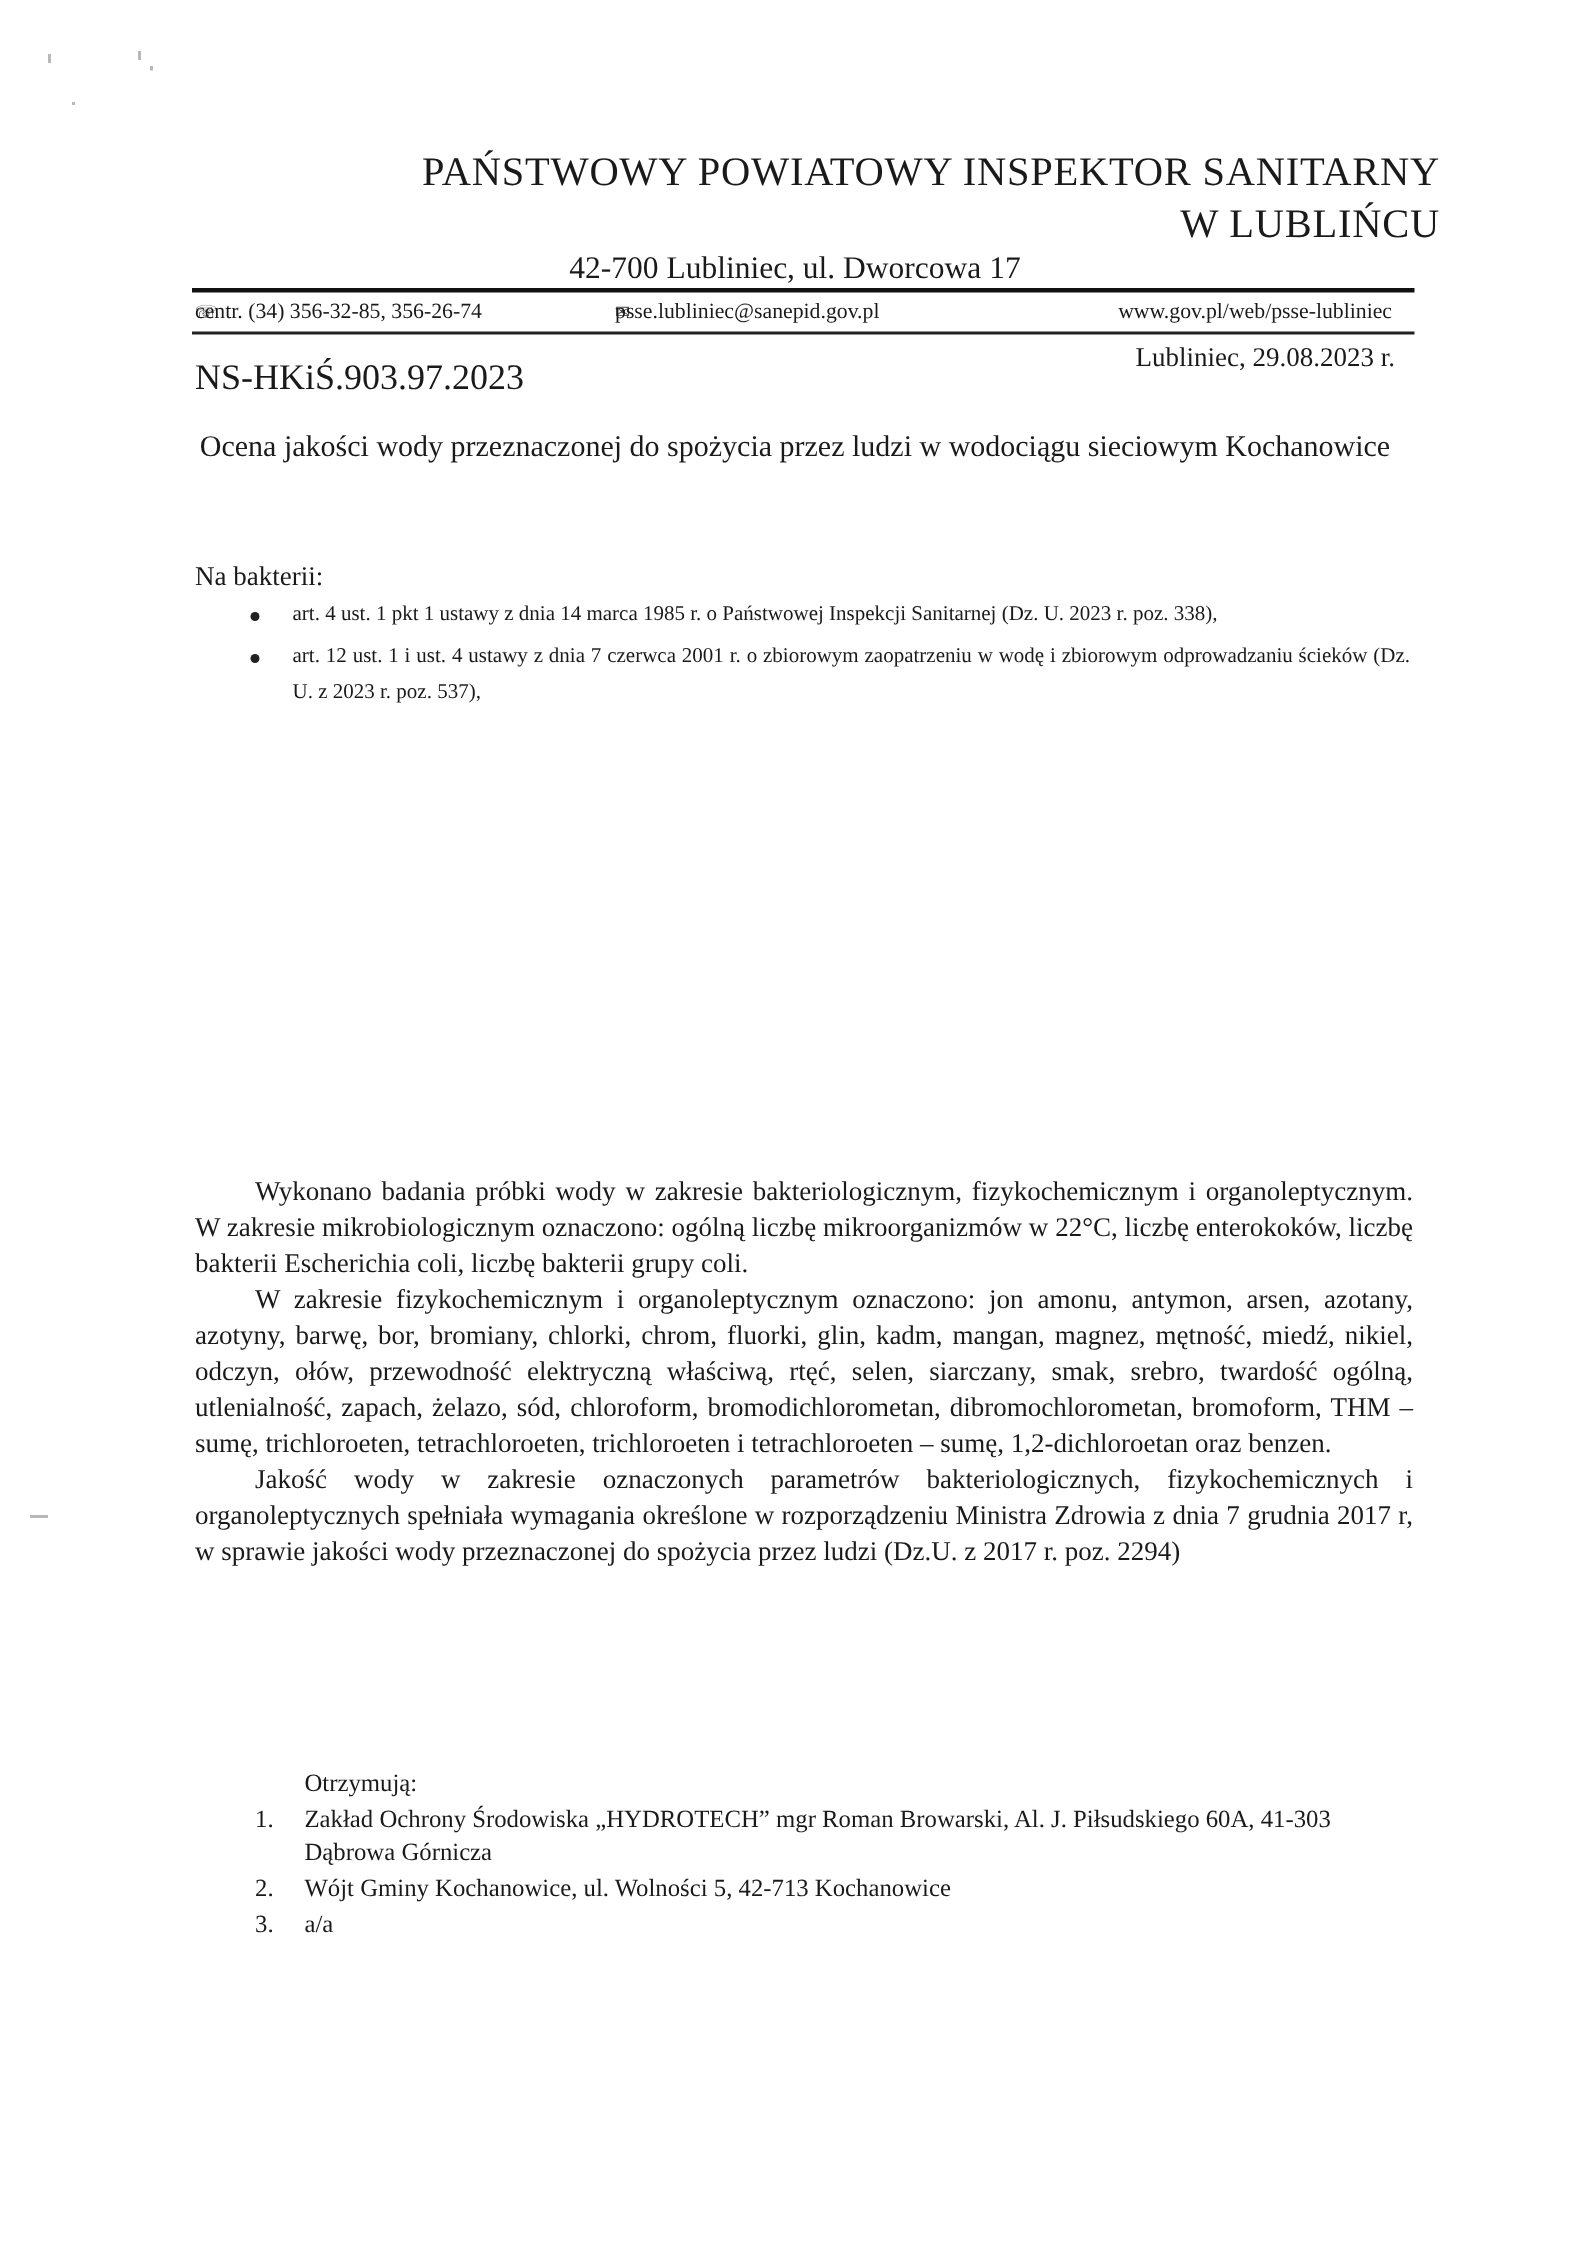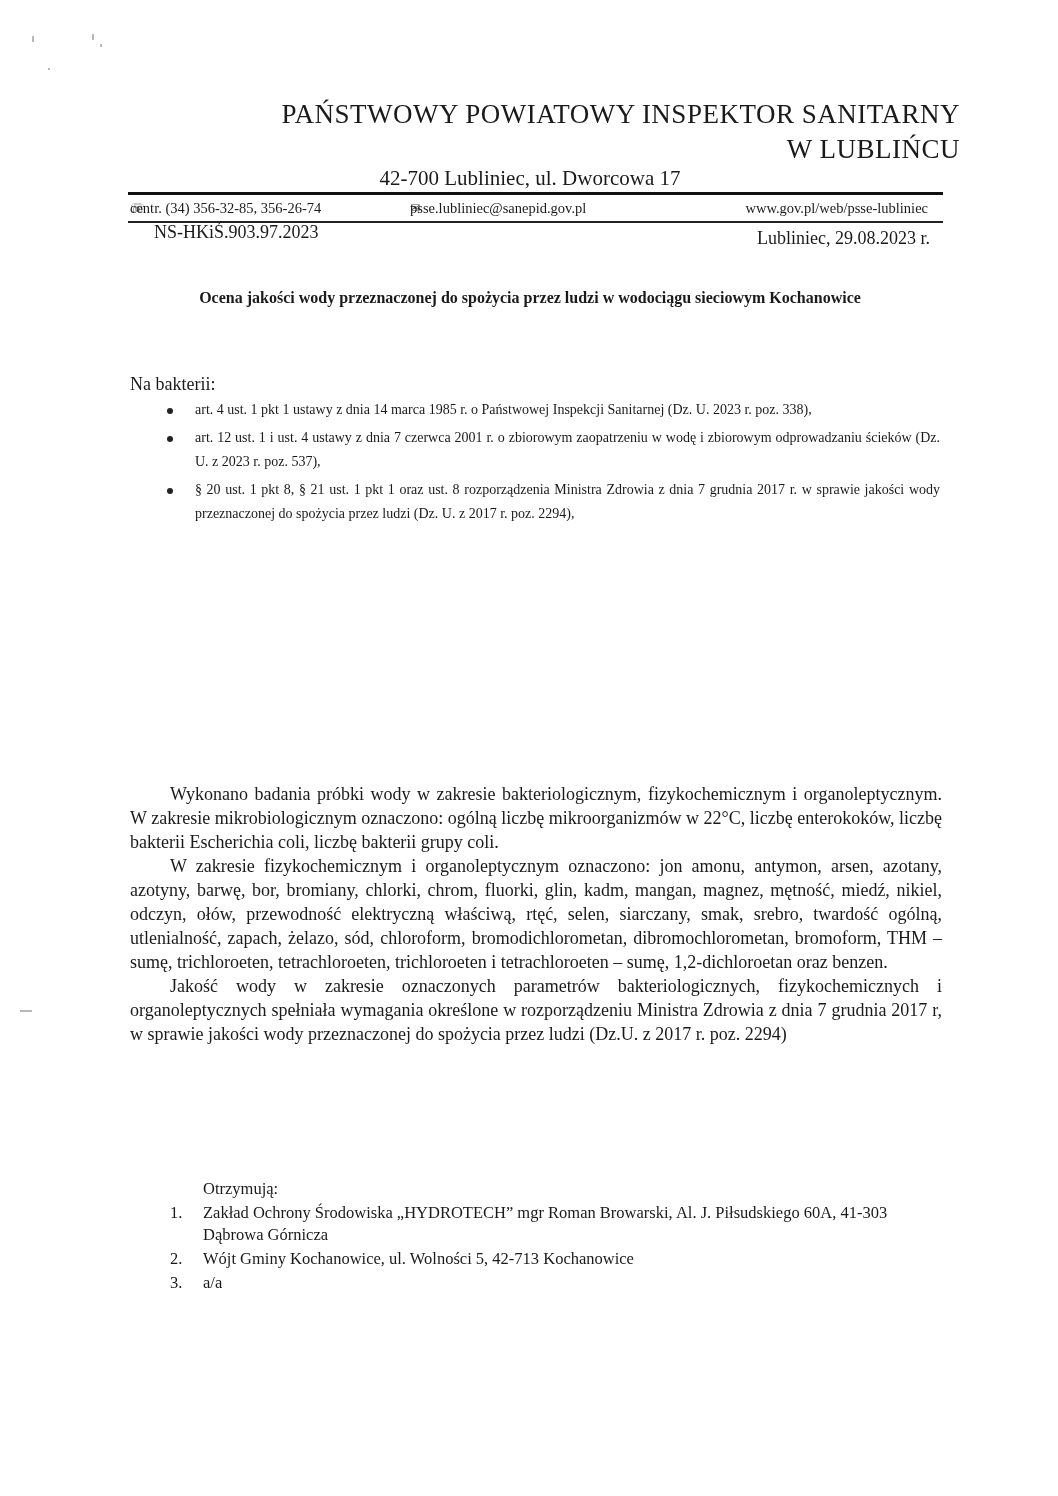--- a/index.html
+++ b/index.html
@@ -17,25 +17,25 @@
   .rule-thick { position: absolute; left: 128px; width: 815px; top: 192px; height: 3px; background: #111; }
   .rule-thin { position: absolute; left: 128px; width: 815px; top: 221px; height: 2px; background: #222; }
   .contact { position: absolute; top: 197px; left: 130px; width: 810px; height: 22px;
              font-size: 14.5px; line-height: 22px; }
   .contact span { position: absolute; top: 0; white-space: nowrap; }
   .c-phone { left: 0; }
   .c-email { left: 280px; }
   .c-www { right: 12px; }
   .icon-glyph { font-family: "DejaVu Sans", sans-serif; font-size: 12px; color: #444; margin-right: 3px; }
 
-  .ref { position: absolute; left: 130px; top: 220px; font-size: 18px; line-height: 24px; margin-left: 24px; }
+  .ref { position: absolute; left: 130px; top: 240px; font-size: 24px; line-height: 24px; }
   .date { position: absolute; right: 128px; top: 226px; font-size: 18px; line-height: 24px; }
 
   .doc-title { position: absolute; left: 130px; width: 800px; top: 283px; text-align: center;
-               font-weight: bold; font-size: 16px; line-height: 30px; }
+               font-weight: normal; font-size: 20px; line-height: 30px; }
 
   .basis-intro { position: absolute; left: 130px; top: 372px; font-size: 18px; line-height: 24px; }
   .bullets { position: absolute; left: 165px; top: 398px; width: 775px; margin: 0; padding: 0; list-style: none; }
   .bullets li { position: relative; padding-left: 30px; font-size: 14px; line-height: 24px;
                 text-align: justify; margin-bottom: 4px; }
   .bullets li .dot { position: absolute; left: 2px; top: 10px; width: 6px; height: 6px; border-radius: 50%; background: #222; }
 
   .decision { position: absolute; left: 200px; width: 710px; top: 672px; text-align: center;
               font-weight: bold; font-size: 17.5px; line-height: 26px; }
 
@@ -79,21 +79,20 @@
   <div class="rule-thin"></div>
   <div class="ref">NS-HKiŚ.903.97.2023</div>
   <div class="date">Lubliniec, 29.08.2023 r.</div>
 
   <div class="doc-title">Ocena jakości wody przeznaczonej do spożycia przez ludzi w wodociągu sieciowym Kochanowice</div>
 
   <div class="basis-intro">Na bakterii:</div>
   <ul class="bullets">
     <li><span class="dot"></span><span>art. 4 ust. 1 pkt 1 ustawy z dnia 14 marca 1985 r. o Państwowej Inspekcji Sanitarnej (Dz. U. 2023 r. poz. 338),</span></li>
     <li><span class="dot"></span><span>art. 12 ust. 1 i ust. 4 ustawy z dnia 7 czerwca 2001 r. o zbiorowym zaopatrzeniu w wodę i zbiorowym odprowadzaniu ścieków (Dz. U. z 2023 r. poz. 537),</span></li>
-    <li><span class="dot"></span><span>§ 20 ust. 1 pkt 8, § 21 ust. 1 pkt 1 oraz ust. 8 rozporządzenia Ministra Zdrowia z dnia 7 grudnia 2017 r. w sprawie jakości wody przeznaczonej do spożycia przez ludzi (Dz. U. z 2017 r. poz. 2294),</span></li>
   </ul>
 
 
   <div class="body body-1">
     <p>Wykonano badania próbki wody w zakresie bakteriologicznym, fizykochemicznym i organoleptycznym. W zakresie mikrobiologicznym oznaczono: ogólną liczbę mikroorganizmów w 22°C, liczbę enterokoków, liczbę bakterii Escherichia coli, liczbę bakterii grupy coli.</p>
     <p>W zakresie fizykochemicznym i organoleptycznym oznaczono: jon amonu, antymon, arsen, azotany, azotyny, barwę, bor, bromiany, chlorki, chrom, fluorki, glin, kadm, mangan, magnez, mętność, miedź, nikiel, odczyn, ołów, przewodność elektryczną właściwą, rtęć, selen, siarczany, smak, srebro, twardość ogólną, utlenialność, zapach, żelazo, sód, chloroform, bromodichlorometan, dibromochlorometan, bromoform, THM – sumę, trichloroeten, tetrachloroeten, trichloroeten i tetrachloroeten – sumę, 1,2-dichloroetan oraz benzen.</p>
     <p>Jakość wody w zakresie oznaczonych parametrów bakteriologicznych, fizykochemicznych i organoleptycznych spełniała wymagania określone w rozporządzeniu Ministra Zdrowia z dnia 7 grudnia 2017 r, w sprawie jakości wody przeznaczonej do spożycia przez ludzi (Dz.U. z 2017 r. poz. 2294)</p>
   </div>
 
   <div class="recipients">

